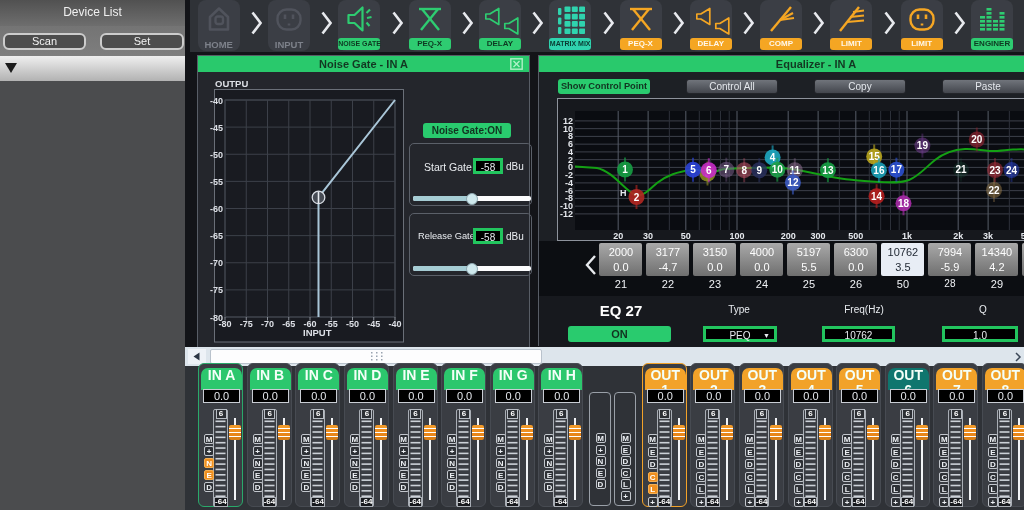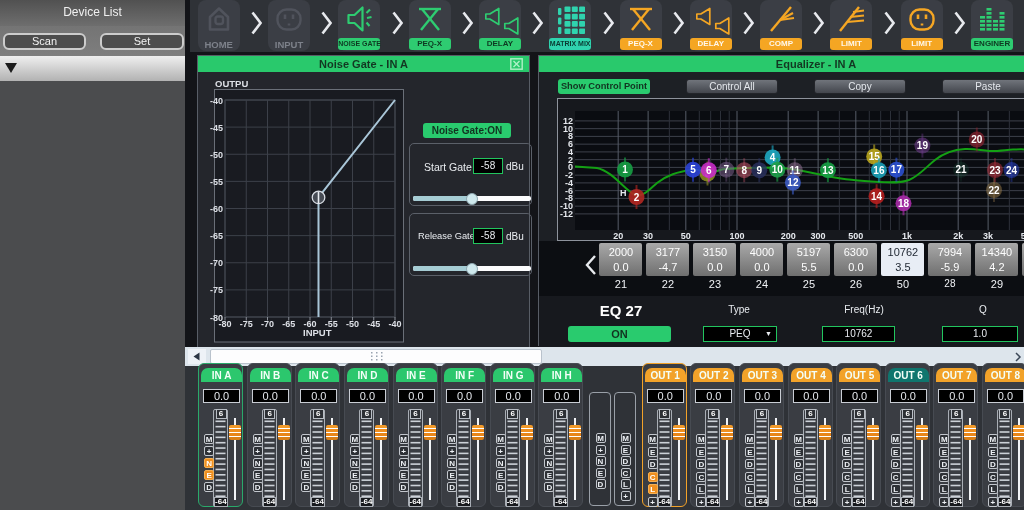--- a/index.html
+++ b/index.html
@@ -12,26 +12,26 @@
  font-size:9.5px;font-weight:bold}
 .chev{position:absolute;top:11px}
 .win{position:absolute;top:55px;border:1px solid #585d66}
 .wtitle{position:absolute;left:0;top:0;width:100%;height:16px;background:#29c96c;
  color:#133722;font-size:11px;font-weight:bold;text-align:center;line-height:16px}
 .gbtn{position:absolute;background:#29cb6e;border-radius:3px;color:#123320;
  font-weight:bold;text-align:center}
 .graybtn{position:absolute;background:linear-gradient(#70747b,#43464d);
  border:1px solid #23252a;border-radius:3px;color:#e4e7ec;font-size:10px;
  text-align:center;height:15px;line-height:14px}
-.blackbox{position:absolute;background:#000;border:1px solid #22c55e;color:#e8ebf0;
+.blackbox{position:absolute;background:#000;border:3px solid #22c55e;color:#e8ebf0;
  text-align:center}
 .strip{position:absolute;top:363px;width:45px;height:144px;background:#3a3d43;
  border:1px solid #46494f;border-radius:6px}
-.shead{position:absolute;top:4px;left:2px;width:41px;height:14px;
- border-radius:7px 7px 0 0;font-size:10px;font-weight:bold;text-align:center;
+.shead{position:absolute;top:4px;left:2px;width:41px;height:22px;
+ border-radius:7px 7px 0 0;font-size:14px;font-weight:bold;text-align:center;
  line-height:15px;color:#f4fff8}
 .sval{position:absolute;top:25px;left:4px;width:37px;height:14px;background:#000;
  border:1px solid #c9cdd4;color:#e4e7ec;font-size:11px;text-align:center;
  line-height:13px}
 .lbtn{position:absolute;width:10px;height:10px;background:#2e3136;
  border:1px solid #c3c7cd;border-radius:2px;color:#eef1f5;font-size:8px;
  font-weight:bold;text-align:center;line-height:9px}
 .lbtn.on{background:#ee8f20;border-color:#f6b052;color:#fff}
 .ladder{position:absolute;border:1px solid #a9aeb5;border-radius:2px}
 .sixbox{position:absolute;background:#2c2f34;border:1px solid #b9bec5;color:#fff;

